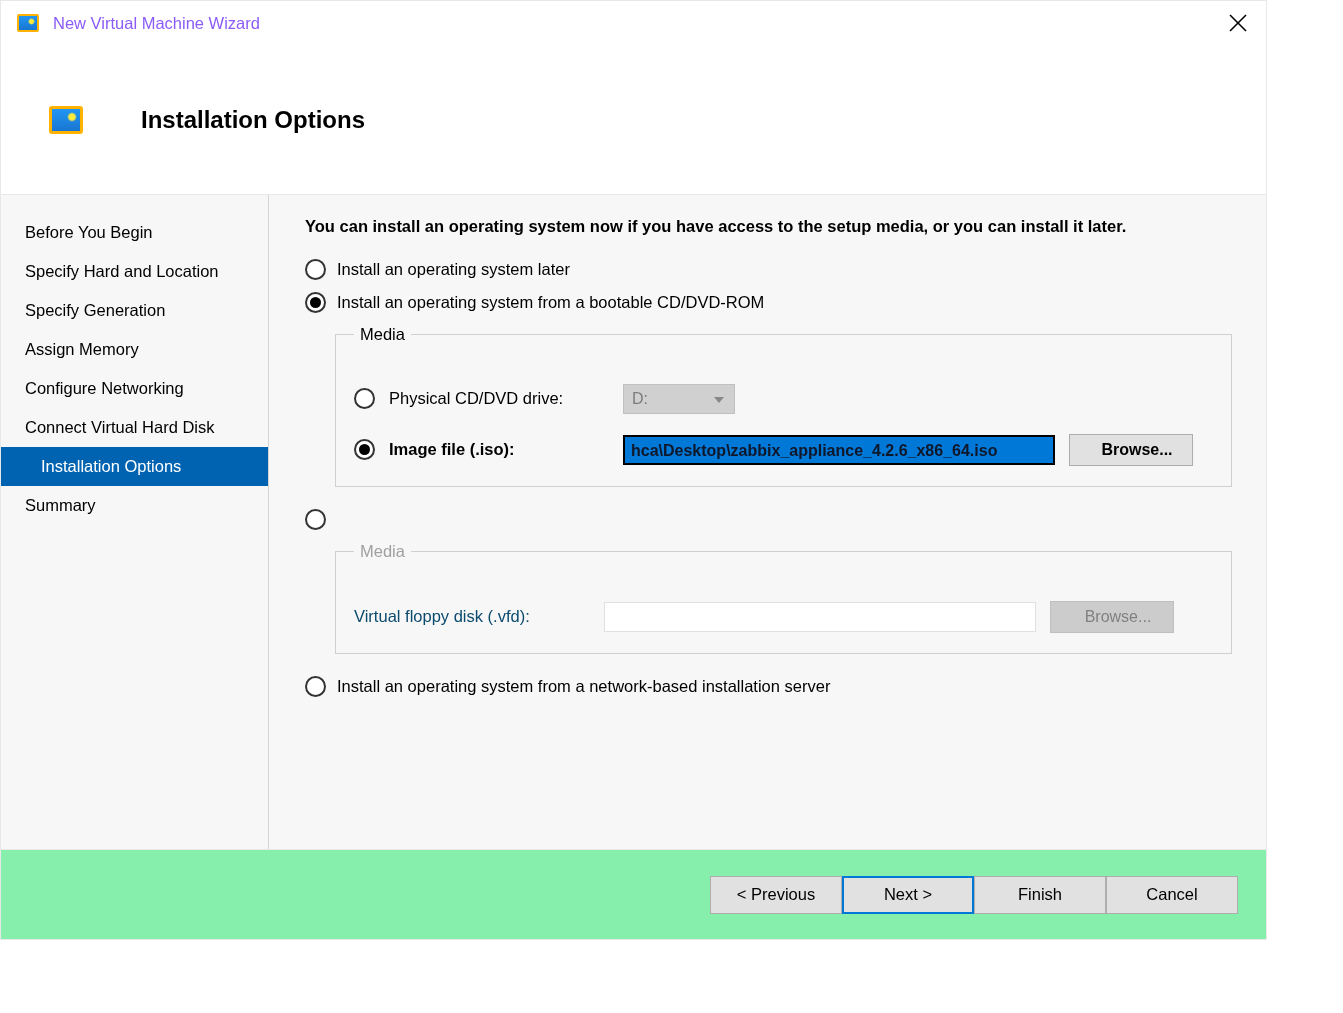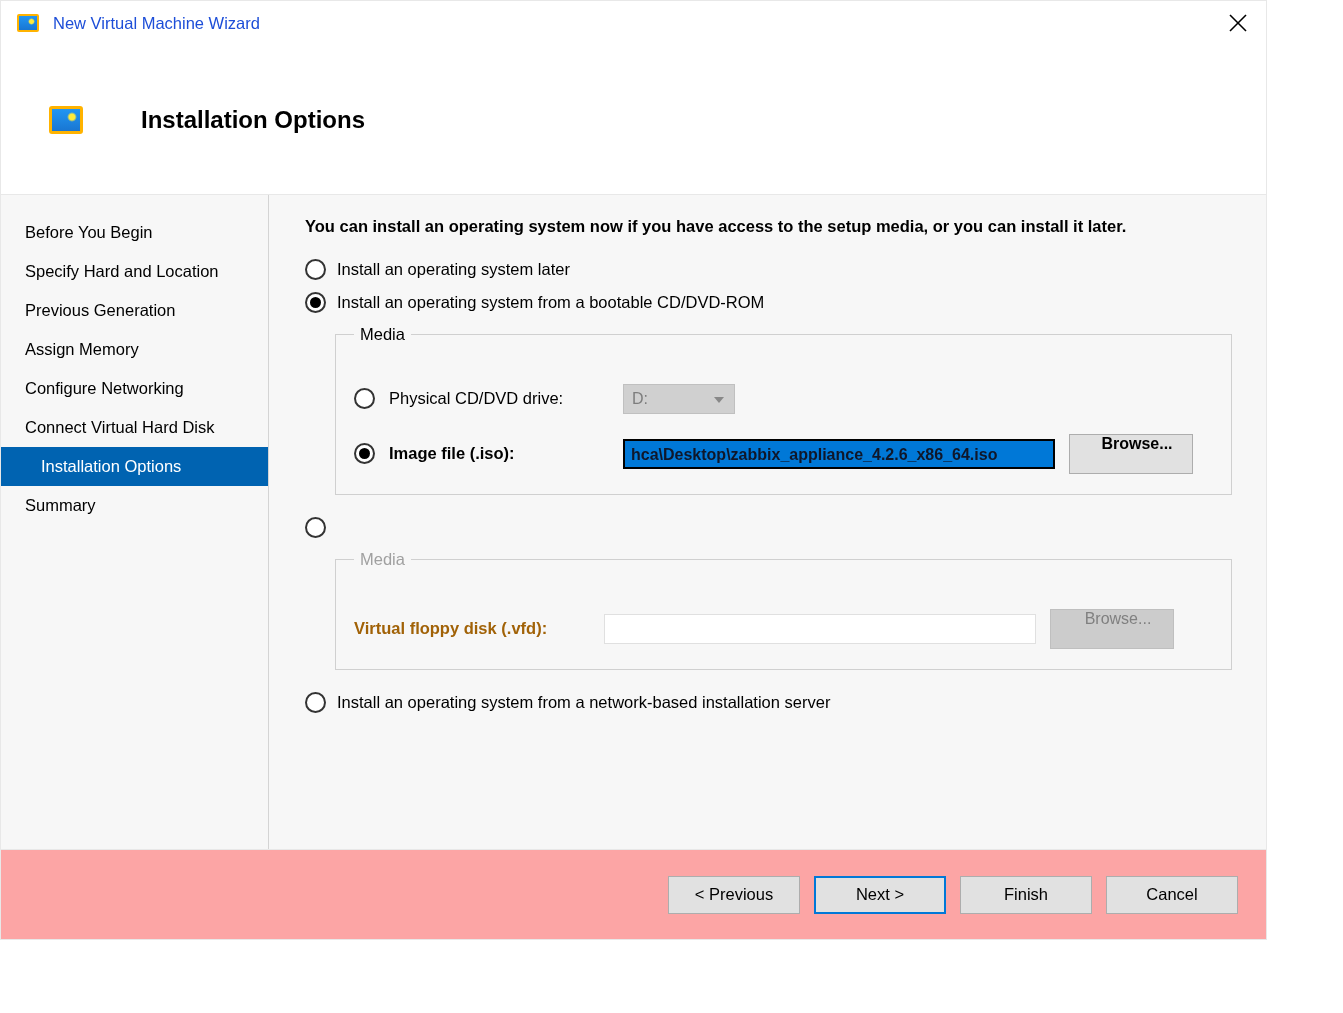--- a/index.html
+++ b/index.html
@@ -20,21 +20,21 @@
     flex-direction: column;
     border: 1px solid #e8e8e8;
   }
   
   .titlebar {
     height: 44px;
     display: flex;
     align-items: center;
     padding: 0 8px;
     font-size: 16.5px;
-    color: #1d4ed8;
+    color: #8b5cf6;
   }
   .titlebar .app-icon {
     width: 22px; height: 18px;
     background: linear-gradient(#2196f3, #1976d2);
     border: 2px solid #ffb300;
     border-radius: 2px;
     margin: 0 14px 0 8px;
     position: relative;
   }
   .titlebar .app-icon::after {
@@ -162,21 +162,21 @@
     display: flex;
     align-items: center;
     gap: 14px;
     margin-top: 24px;
   }
   .media-row:first-child { margin-top: 0; }
 
   .subradio-label {
     min-width: 220px;
   }
-  .disabled-text { color: #a16207; font-weight: bold; }
+  .disabled-text { color: #0c4a6e; }
 
   .dd {
     width: 112px; height: 30px;
     border: 1px solid #c0c0c0;
     background: #d0d0d0;
     color: #7d7d7d;
     padding: 2px 8px;
     position: relative;
     display: flex;
     align-items: center;
@@ -197,49 +197,48 @@
     background: #0078d7;
     color: #0f172a;
     padding: 2px 6px;
     white-space: nowrap;
     overflow: hidden;
     font-size: 16px;
     line-height: 24px;
   }
 
   .browse-btn {
-    width: 124px; height: 40px;
+    width: 124px; height: 32px;
     border: 1px solid #adadad;
     background: #e1e1e1;
     color: #000;
     font-size: 16px;
     cursor: default;
-    display: flex; align-items: flex-start; justify-content: center; padding-left: 12px;
+    display: flex; align-items: center; justify-content: center; padding-left: 12px;
   }
   .browse-btn.disabled {
     background: #cccccc;
     border-color: #bfbfbf;
     color: #808080;
   }
   .vfd-input {
     width: 432px; height: 30px;
     border: 1px solid #e0e0e0;
     background: #fff;
   }
 
   
   .footer {
     height: 90px;
     border-top: 1px solid #e8e8e8;
-    background: #fca5a5;
+    background: #86efac;
     display: flex;
     justify-content: flex-end;
     align-items: center;
     padding: 0 28px;
-    gap: 14px;
   }
   .footer .btn {
     width: 132px; height: 38px;
     border: 1px solid #adadad;
     background: #e1e1e1;
     color: #000;
     font-size: 16.5px;
     display: flex; align-items: center; justify-content: center;
     cursor: default;
   }
@@ -266,21 +265,21 @@
   <div class="header">
     <div class="big-icon"></div>
     <div class="page-title">Installation Options</div>
   </div>
 
   <div class="body">
 
     <div class="sidebar">
       <div class="step">Before You Begin</div>
       <div class="step">Specify Hard and Location</div>
-      <div class="step">Previous Generation</div>
+      <div class="step">Specify Generation</div>
       <div class="step">Assign Memory</div>
       <div class="step">Configure Networking</div>
       <div class="step">Connect Virtual Hard Disk</div>
       <div class="step active">Installation Options</div>
       <div class="step">Summary</div>
     </div>
 
     <div class="content">
       <div class="intro">You can install an operating system now if you have access to the setup media, or you can install it later.</div>
 

